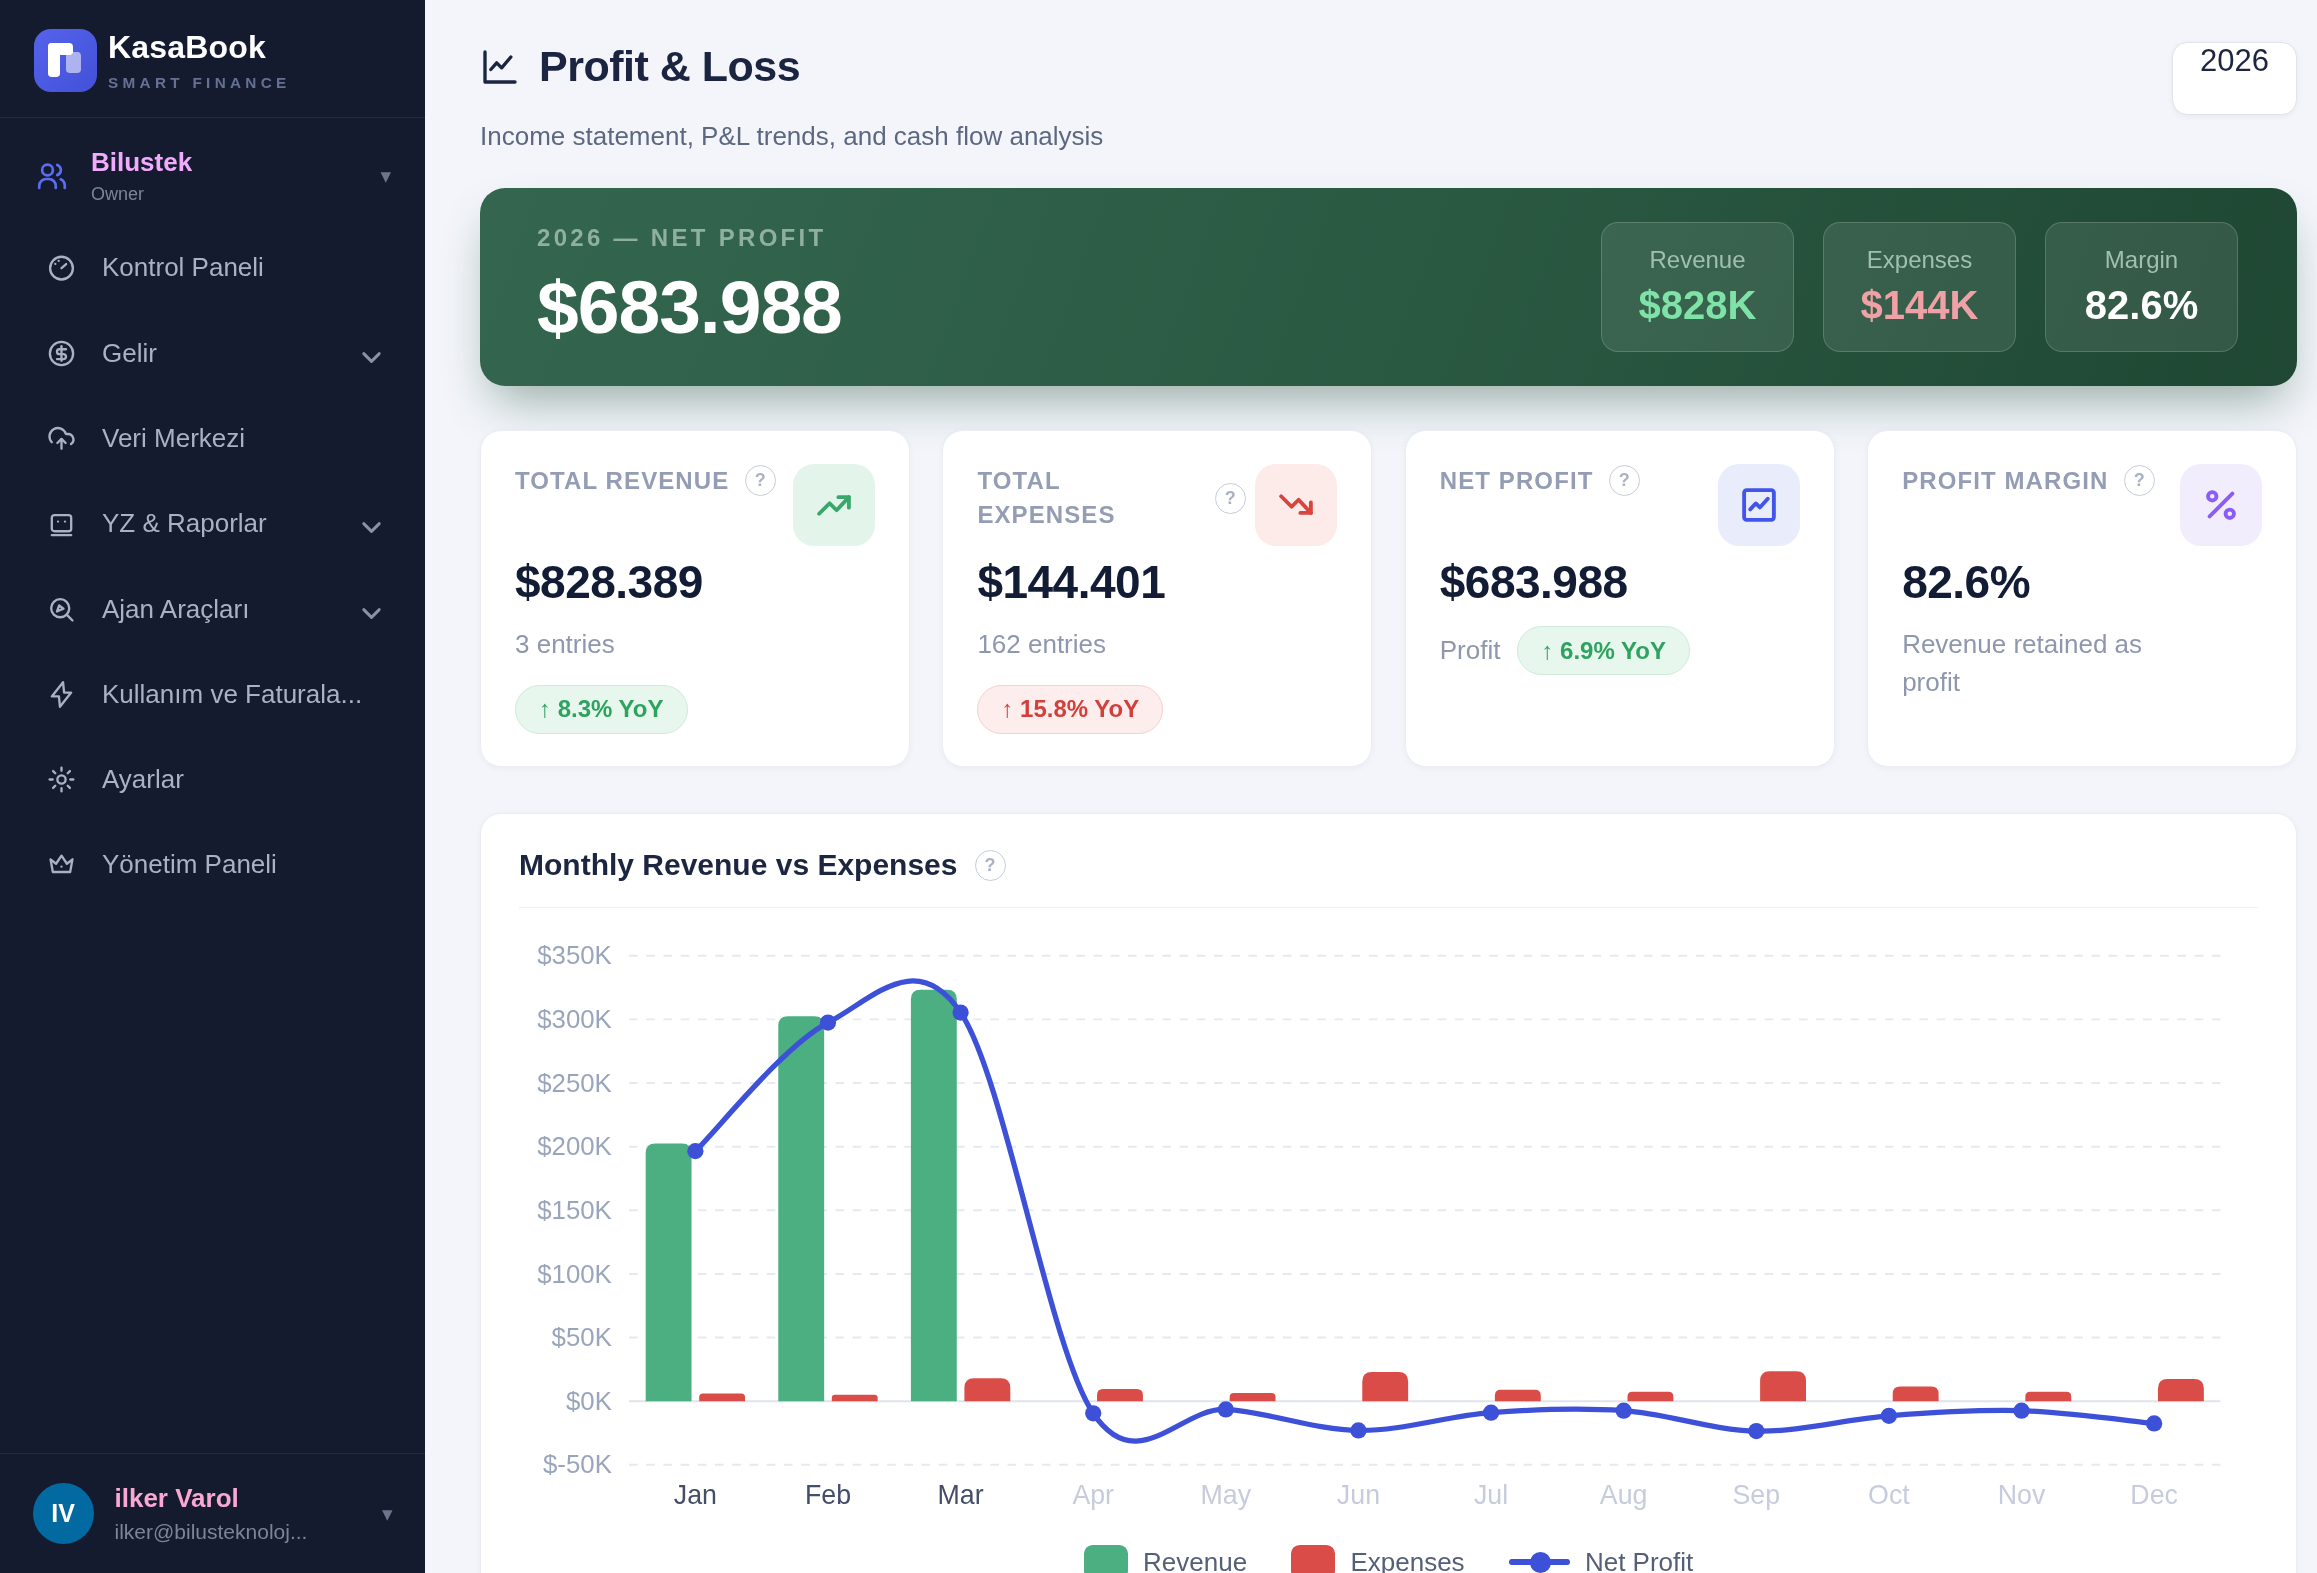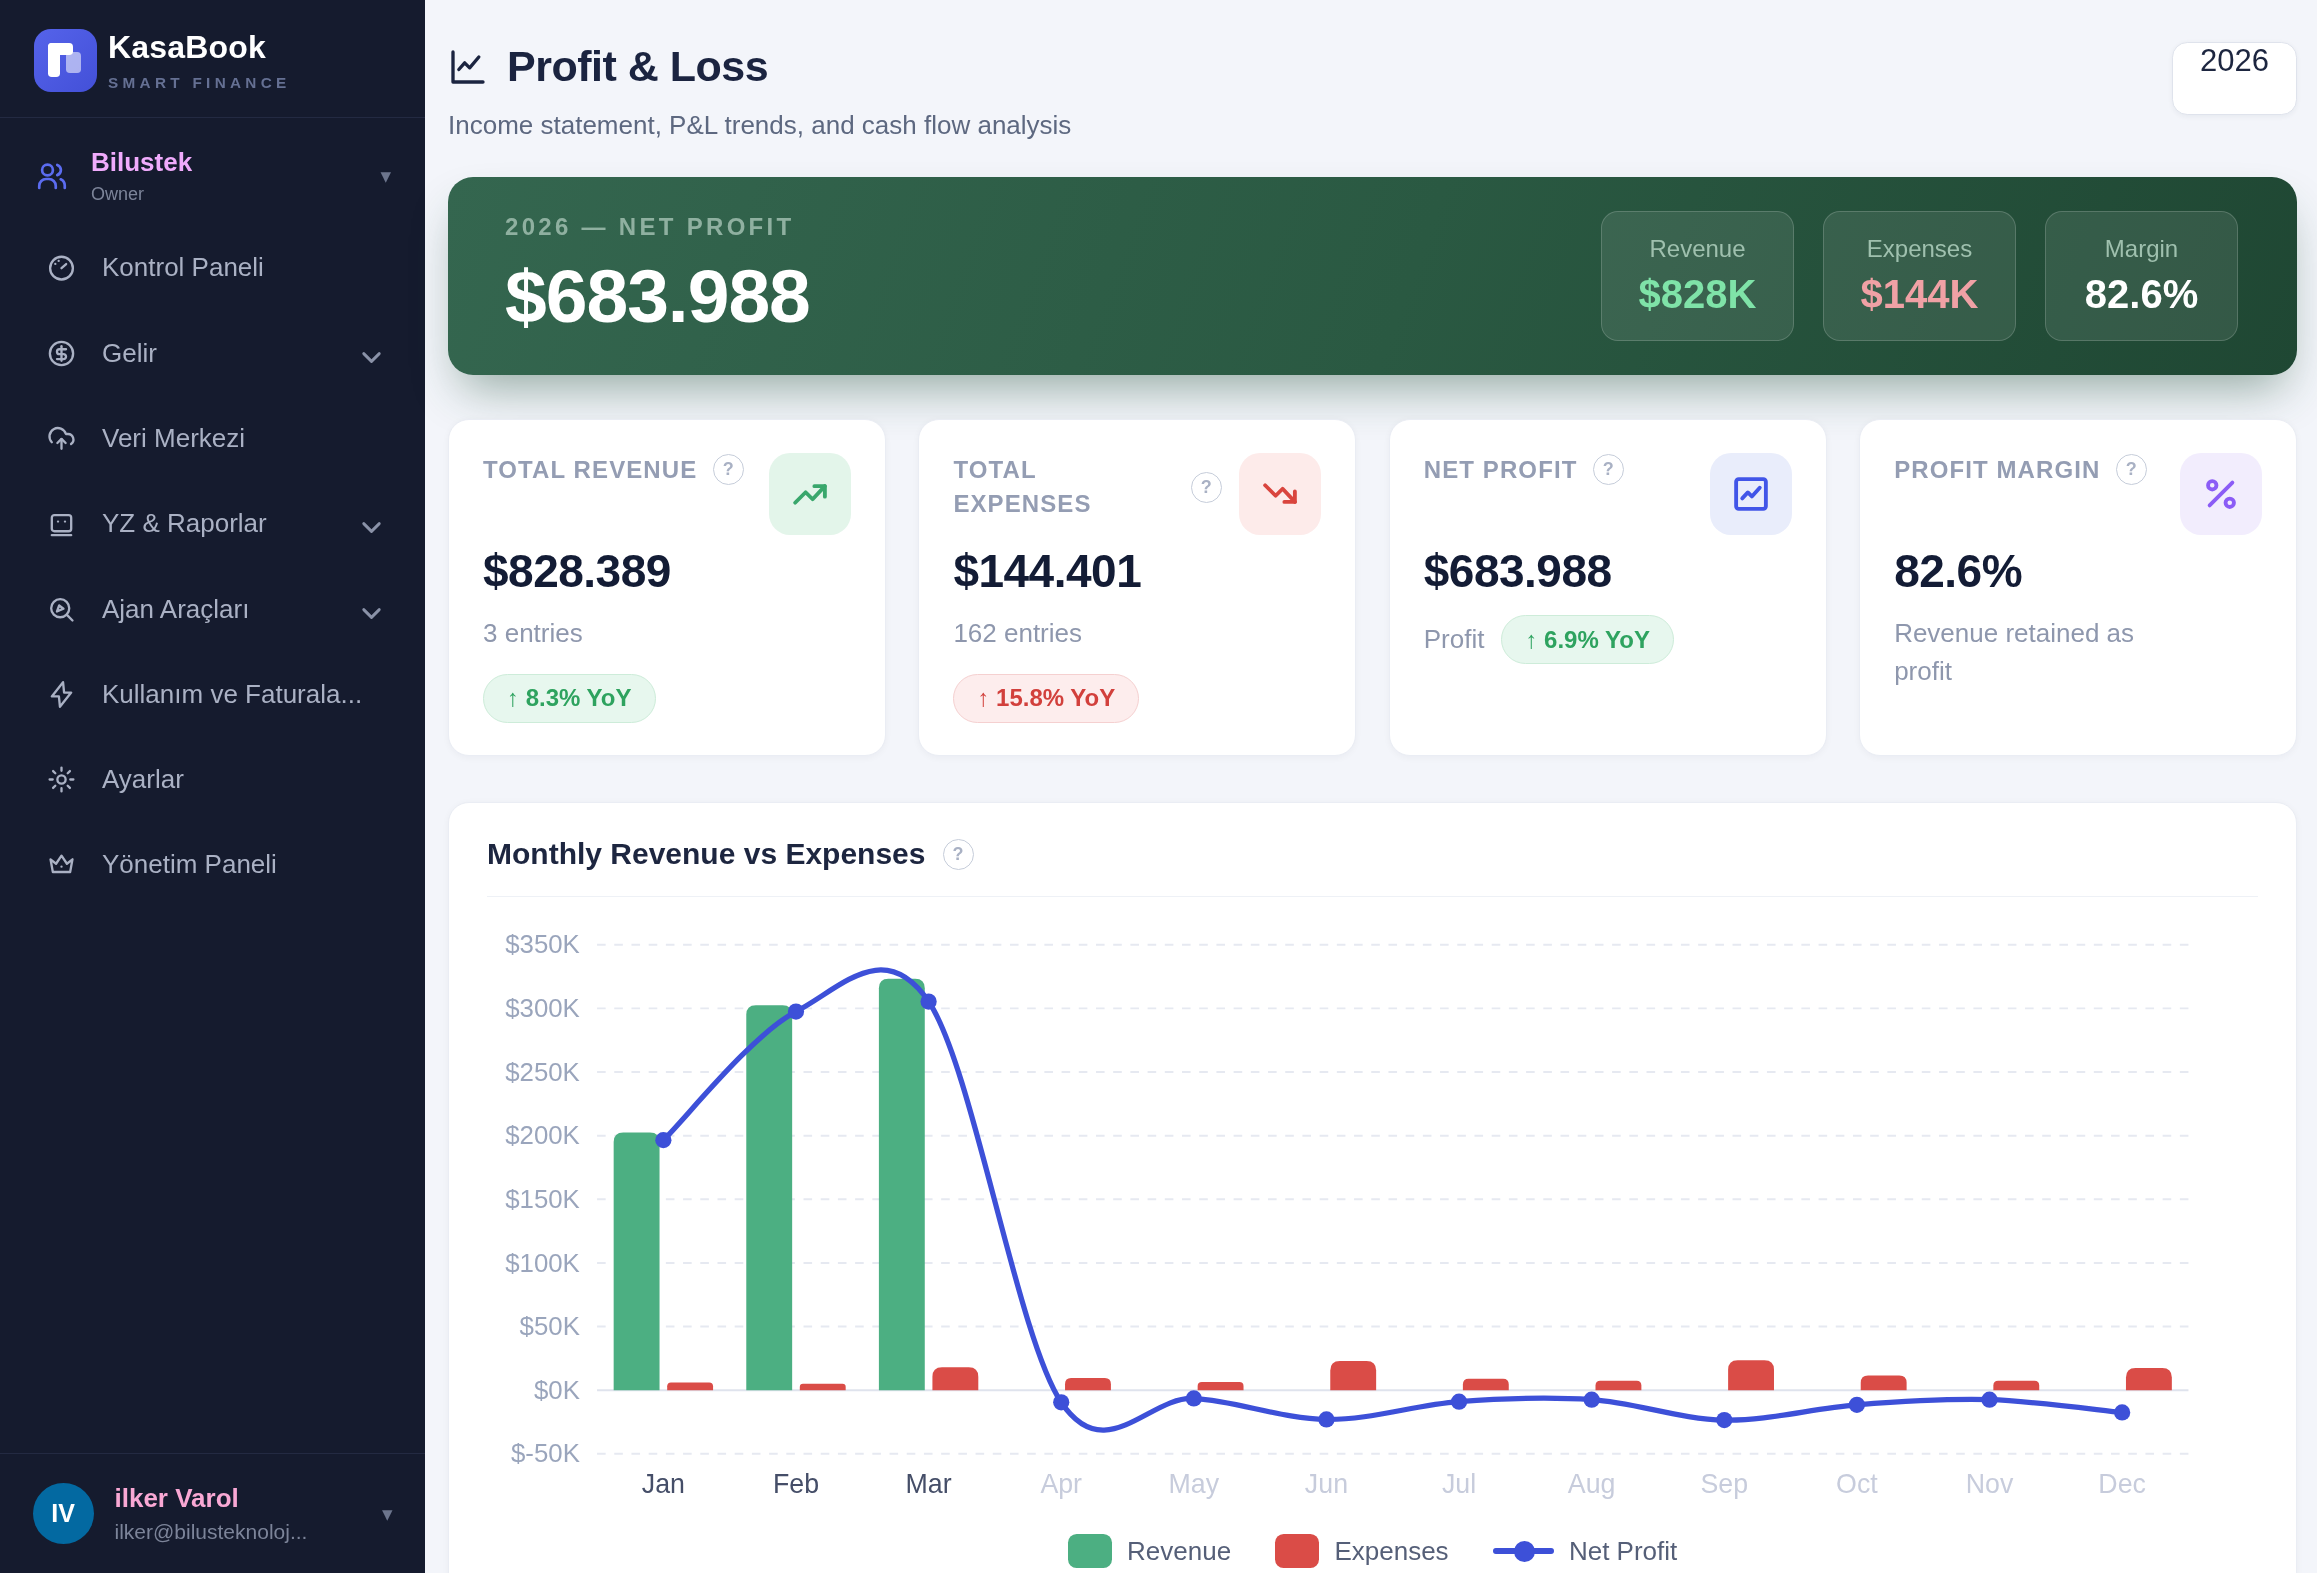--- a/index.html
+++ b/index.html
@@ -27,26 +27,26 @@
   .nav-item .lbl { flex:1; white-space:nowrap; overflow:hidden; text-overflow:ellipsis; }
   .nav-item .chev { width:23px; height:23px; color:#8a92a8; flex:none; }
   .nav-item.active { background:#222c4e; color:#8fa0f2; }
   .sb-footer { border-top:1px solid #232a42; padding:29px 32.5px; display:flex; align-items:center; gap:21px; }
   .avatar { width:61px; height:61px; border-radius:50%; background:#0369a1; color:#fff; display:flex; align-items:center; justify-content:center; font-size:25px; font-weight:700; flex:none; }
   .u-name { font-size:26px; font-weight:700; color:#f9a8d4; }
   .u-mail { font-size:21px; color:#7c8499; margin-top:5.7px; white-space:nowrap; }
   .sb-footer .caret { margin-left:auto; }
 
   
-  .main { flex:1; padding:42px 20px 0 23px; }
+  .main { flex:1; padding:42px 20px 0 55px; }
   .hdr { display:flex; justify-content:space-between; align-items:flex-start; }
   .title-row { display:flex; align-items:center; gap:19px; }
   .title-row svg { width:40px; height:40px; color:#1b2440; }
   .page-title { font-size:43px; font-weight:800; color:#1b2440; letter-spacing:-0.5px; }
-  .subtitle { font-size:26px; color:#5d6880; margin-top:19px; }
+  .subtitle { font-size:26px; color:#5d6880; margin-top:30px; }
   .year-select { display:flex; align-items:center; gap:42px; background:#fff; border:1.9px solid #dfe3ec; border-radius:15.3px; height:73px; padding:0 27px; font-size:31px; color:#1d2640; box-shadow:0 1.9px 5.7px rgba(23,31,60,.05); cursor:pointer;flex-direction:column; }
   .year-select svg { width:25px; height:25px; color:#9aa4ba; }
 
   
   .banner { margin-top:36px; height:198px; border-radius:25px; background:linear-gradient(110deg,#34664f 0%,#2a5942 52%,#1f4733 100%);
             box-shadow:0 25px 48px -13.4px rgba(31,77,56,.45); display:flex; align-items:center; justify-content:space-between; padding:0 59px 0 57px; }
   .banner-label { font-size:24px; font-weight:700; letter-spacing:3.3px; color:#8fb0a0; }
   .banner-value { font-size:75px; font-weight:800; color:#ffffff; margin-top:11.5px; letter-spacing:-1px; }
   .mini-cards { display:flex; gap:29px; }
   .mini-card { width:193px; padding:23px 9.6px; background:rgba(255,255,255,.09); border:1.9px solid rgba(255,255,255,.17); border-radius:17px; text-align:center; }

